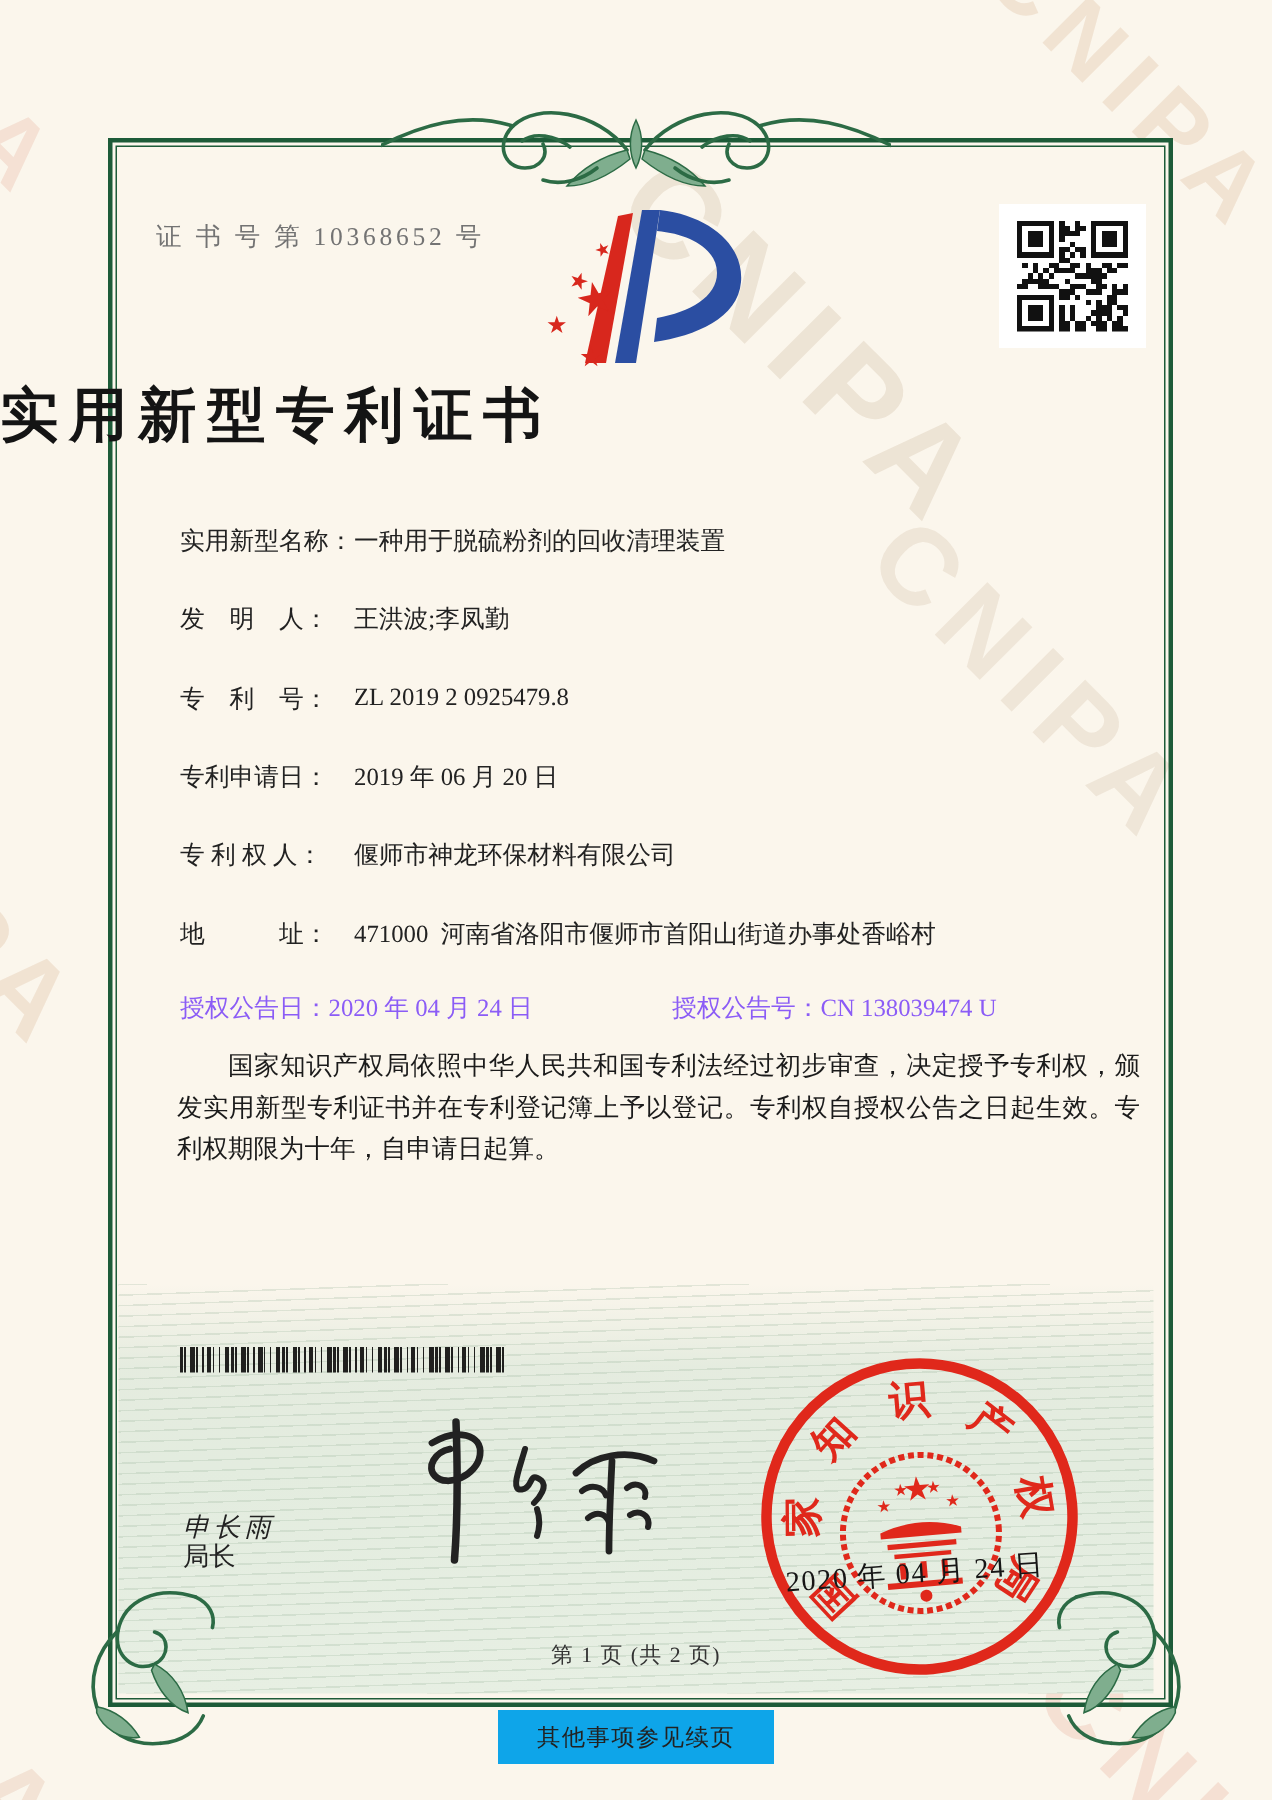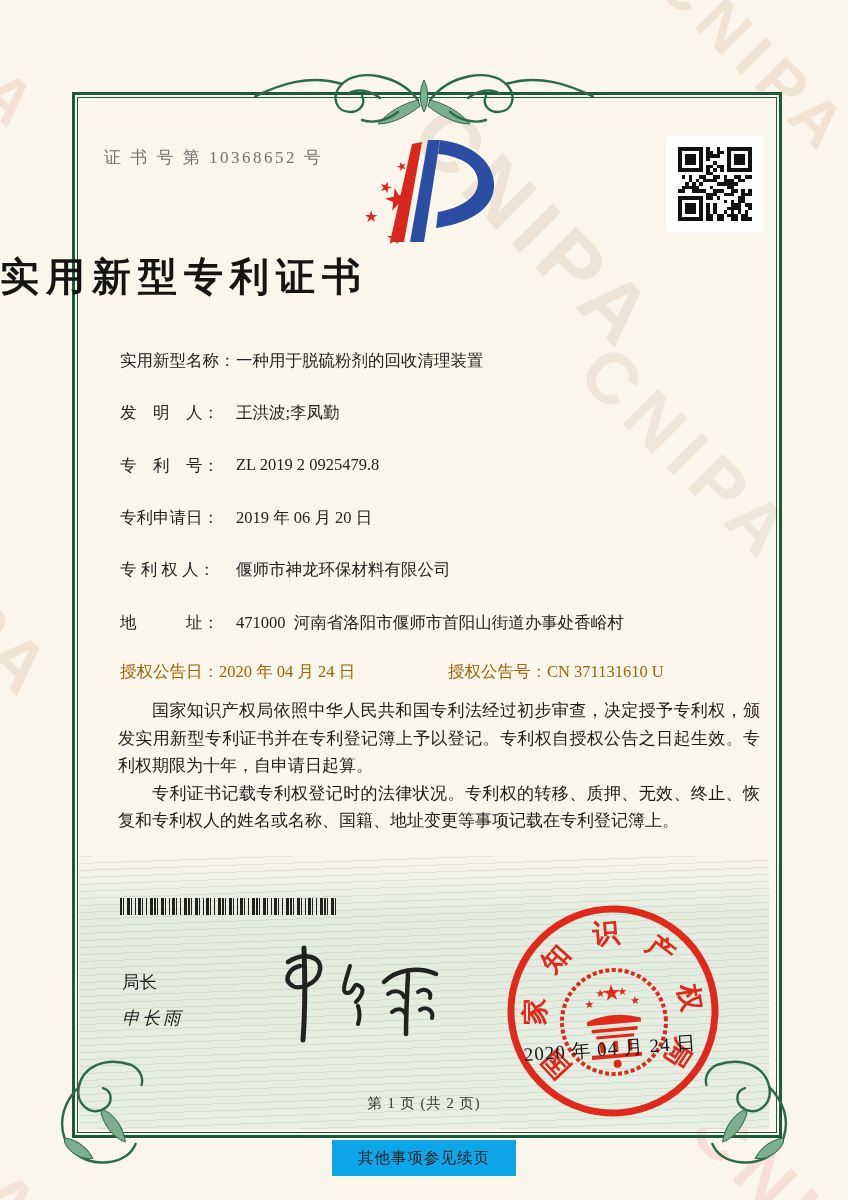--- a/index.html
+++ b/index.html
@@ -46,37 +46,37 @@
   .orn-br{left:682px;top:1052px;transform:scaleX(-1);}
   
   .abs{position:absolute;z-index:3;}
   .certno{left:104px;top:146px;font-size:17px;letter-spacing:2.5px;color:#737373;}
   .logo{left:352px;top:128px;}
   .qrpad{left:666px;top:136px;width:98px;height:96px;background:#ffffff;display:flex;align-items:center;justify-content:center;}
   .title{left:0;right:0;top:250px;text-align:left;font-size:39px;font-weight:bold;letter-spacing:7px;color:#141414;}
   .flabel{left:120px;font-size:16.5px;white-space:pre;color:#222;}
   .fvalue{left:236px;font-size:16.5px;white-space:pre;color:#222;}
   .r1{top:350px;} .r2{top:402px;} .r3{top:455px;} .r4{top:507px;} .r5{top:559px;} .r6{top:612px;}
-  .rg{top:661px;font-size:16.5px;white-space:pre;color:#a16207;}
+  .rg{top:661px;font-size:16.5px;white-space:pre;color:#8b5cf6;}
   .rg1{left:120px;} .rg2{left:448px;}
   .paras{left:118px;top:697px;width:642px;font-size:17px;line-height:27.6px;text-align:justify;color:#1b1b1b;}
   .paras p{margin:0;text-indent:2em;}
   .barcode{left:120px;top:898px;width:216px;height:17px;
     background:repeating-linear-gradient(90deg,
       #20201e 0 2px, transparent 2px 3px,
       #20201e 3px 4px, transparent 4px 7px,
       #20201e 7px 10px, transparent 10px 11px,
       #20201e 11px 12px, transparent 12px 15px,
       #20201e 15px 16px, transparent 16px 18px,
       #20201e 18px 21px, transparent 21px 22px,
       #20201e 22px 23px, transparent 23px 26px,
       #20201e 26px 27px, transparent 27px 30px,
       #20201e 30px 33px, transparent 33px 34px);
   }
-  .signoff-title{left:122px;top:970px;font-size:17.5px;color:#222;}
+  .signoff-title{left:122px;top:1025px;font-size:17.5px;color:#222;}
   .signoff-name{left:122px;top:1006px;font-size:17.5px;color:#222;letter-spacing:3px;font-style:italic;}
   .signature{left:246px;top:936px;}
   .seal{left:502px;top:900px;width:222px;height:222px;transform:rotate(-5deg);z-index:3;}
   .seal-char{font-size:27px;font-weight:bold;fill:#e0281b;font-family:"Liberation Serif","DejaVu Serif",serif;text-anchor:middle;}
   .seal-date{left:515px;top:1036px;width:190px;text-align:center;font-size:19px;color:#161616;
     transform:rotate(-4deg);letter-spacing:1px;z-index:4;white-space:pre;}
   .pagefoot{left:0;right:0;top:1094px;text-align:center;font-size:14.5px;color:#333;letter-spacing:1px;}
   .contnote{left:332px;top:1140px;width:184px;height:36px;background:#0ea5e9;
     display:flex;align-items:center;justify-content:center;font-size:15.5px;color:#222;letter-spacing:1px;z-index:3;}
   .green-stroke{stroke:#2c6b45;fill:none;stroke-width:2.4;stroke-linecap:round;}
@@ -390,25 +390,24 @@
 <div class="abs flabel r3">专　利　号：</div>
 <div class="abs fvalue r3">ZL 2019 2 0925479.8</div>
 <div class="abs flabel r4">专利申请日：</div>
 <div class="abs fvalue r4">2019 年 06 月 20 日</div>
 <div class="abs flabel r5">专 利 权 人：</div>
 <div class="abs fvalue r5">偃师市神龙环保材料有限公司</div>
 <div class="abs flabel r6">地　　　址：</div>
 <div class="abs fvalue r6">471000  河南省洛阳市偃师市首阳山街道办事处香峪村</div>
 
 <div class="abs rg rg1"><span>授权公告日：</span><span>2020 年 04 月 24 日</span></div>
-<div class="abs rg rg2"><span>授权公告号：</span><span>CN 371131610 U</span></div>
+<div class="abs rg rg2"><span>授权公告号：</span><span>CN 138039474 U</span></div>
 
 <div class="abs paras">
   <p>国家知识产权局依照中华人民共和国专利法经过初步审查，决定授予专利权，颁发实用新型专利证书并在专利登记簿上予以登记。专利权自授权公告之日起生效。专利权期限为十年，自申请日起算。</p>
-  <p>专利证书记载专利权登记时的法律状况。专利权的转移、质押、无效、终止、恢复和专利权人的姓名或名称、国籍、地址变更等事项记载在专利登记簿上。</p>
 </div>
 
 <div class="abs barcode"></div>
 
 <div class="abs signoff-title">局长</div>
 <div class="abs signoff-name">申长雨</div>
 
 <svg class="abs signature" width="200" height="110" viewBox="0 0 200 110">
   <path class="sig-stroke" stroke-width="5" d="M58,12 C59,40 59,78 57,104"></path>
   <path class="sig-stroke" stroke-width="4.5" d="M42,26 C58,16 76,20 74,34 C72,48 52,56 44,48 C38,42 44,32 54,30"></path>

